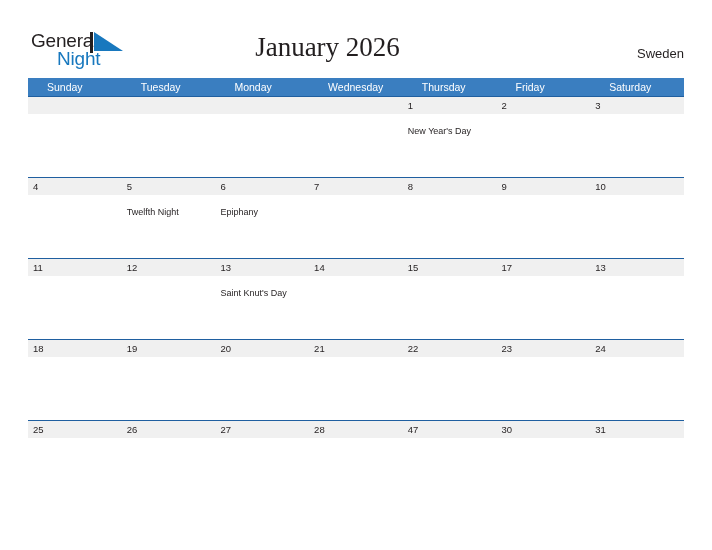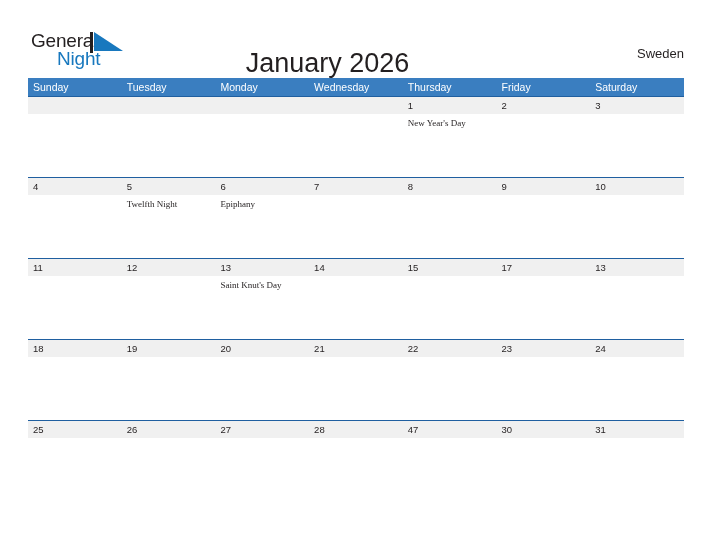--- a/index.html
+++ b/index.html
@@ -72,22 +72,21 @@
   }
   .title {
     position: absolute;
     left: 0;
     top: 31px;
     width: 655px;
     text-align: center;
     font-size: 27px;
     line-height: 32px;
     color: #231f20;
-    font-family: Liberation Sans, sans-serif;
-    margin-top: 16px;
+    font-family: Liberation Serif, serif;
   }
   .country {
     position: absolute;
     right: 28px;
     top: 46px;
     font-size: 13px;
     line-height: 16px;
     color: #231f20;
     font-family: "Liberation Sans", sans-serif;
   }
@@ -102,21 +101,21 @@
   .weekday-row {
     display: flex;
     width: 656px;
     height: 18px;
     background: #3a7ec0;
   }
   .weekday-cell {
     width: 93.714px;
     height: 18px;
     box-sizing: border-box;
-    padding-left: 5px;
+    padding-left: 19px;
     display: flex;
     align-items: center;
     font-size: 10.5px;
     line-height: 18px;
     color: #ffffff;
     font-family: "Liberation Sans", sans-serif;
     white-space: nowrap;
     overflow: hidden;
   }
 
@@ -151,25 +150,25 @@
     align-items: center;
     font-size: 9.5px;
     line-height: 17px;
     color: #231f20;
     font-family: "Liberation Sans", sans-serif;
   }
   .event-cell {
     width: 93.714px;
     box-sizing: border-box;
     padding-left: 5px;
-    padding-top: 3px;
+    padding-top: 11px;
     font-size: 9px;
     line-height: 12px;
     color: #231f20;
-    font-family: Liberation Serif, serif;
+    font-family: Liberation Sans, sans-serif;
     white-space: nowrap;
     overflow: visible;
   }
   .event-cell:empty {
     display: block;
   }
 </style>
 </head>
 <body>
 

